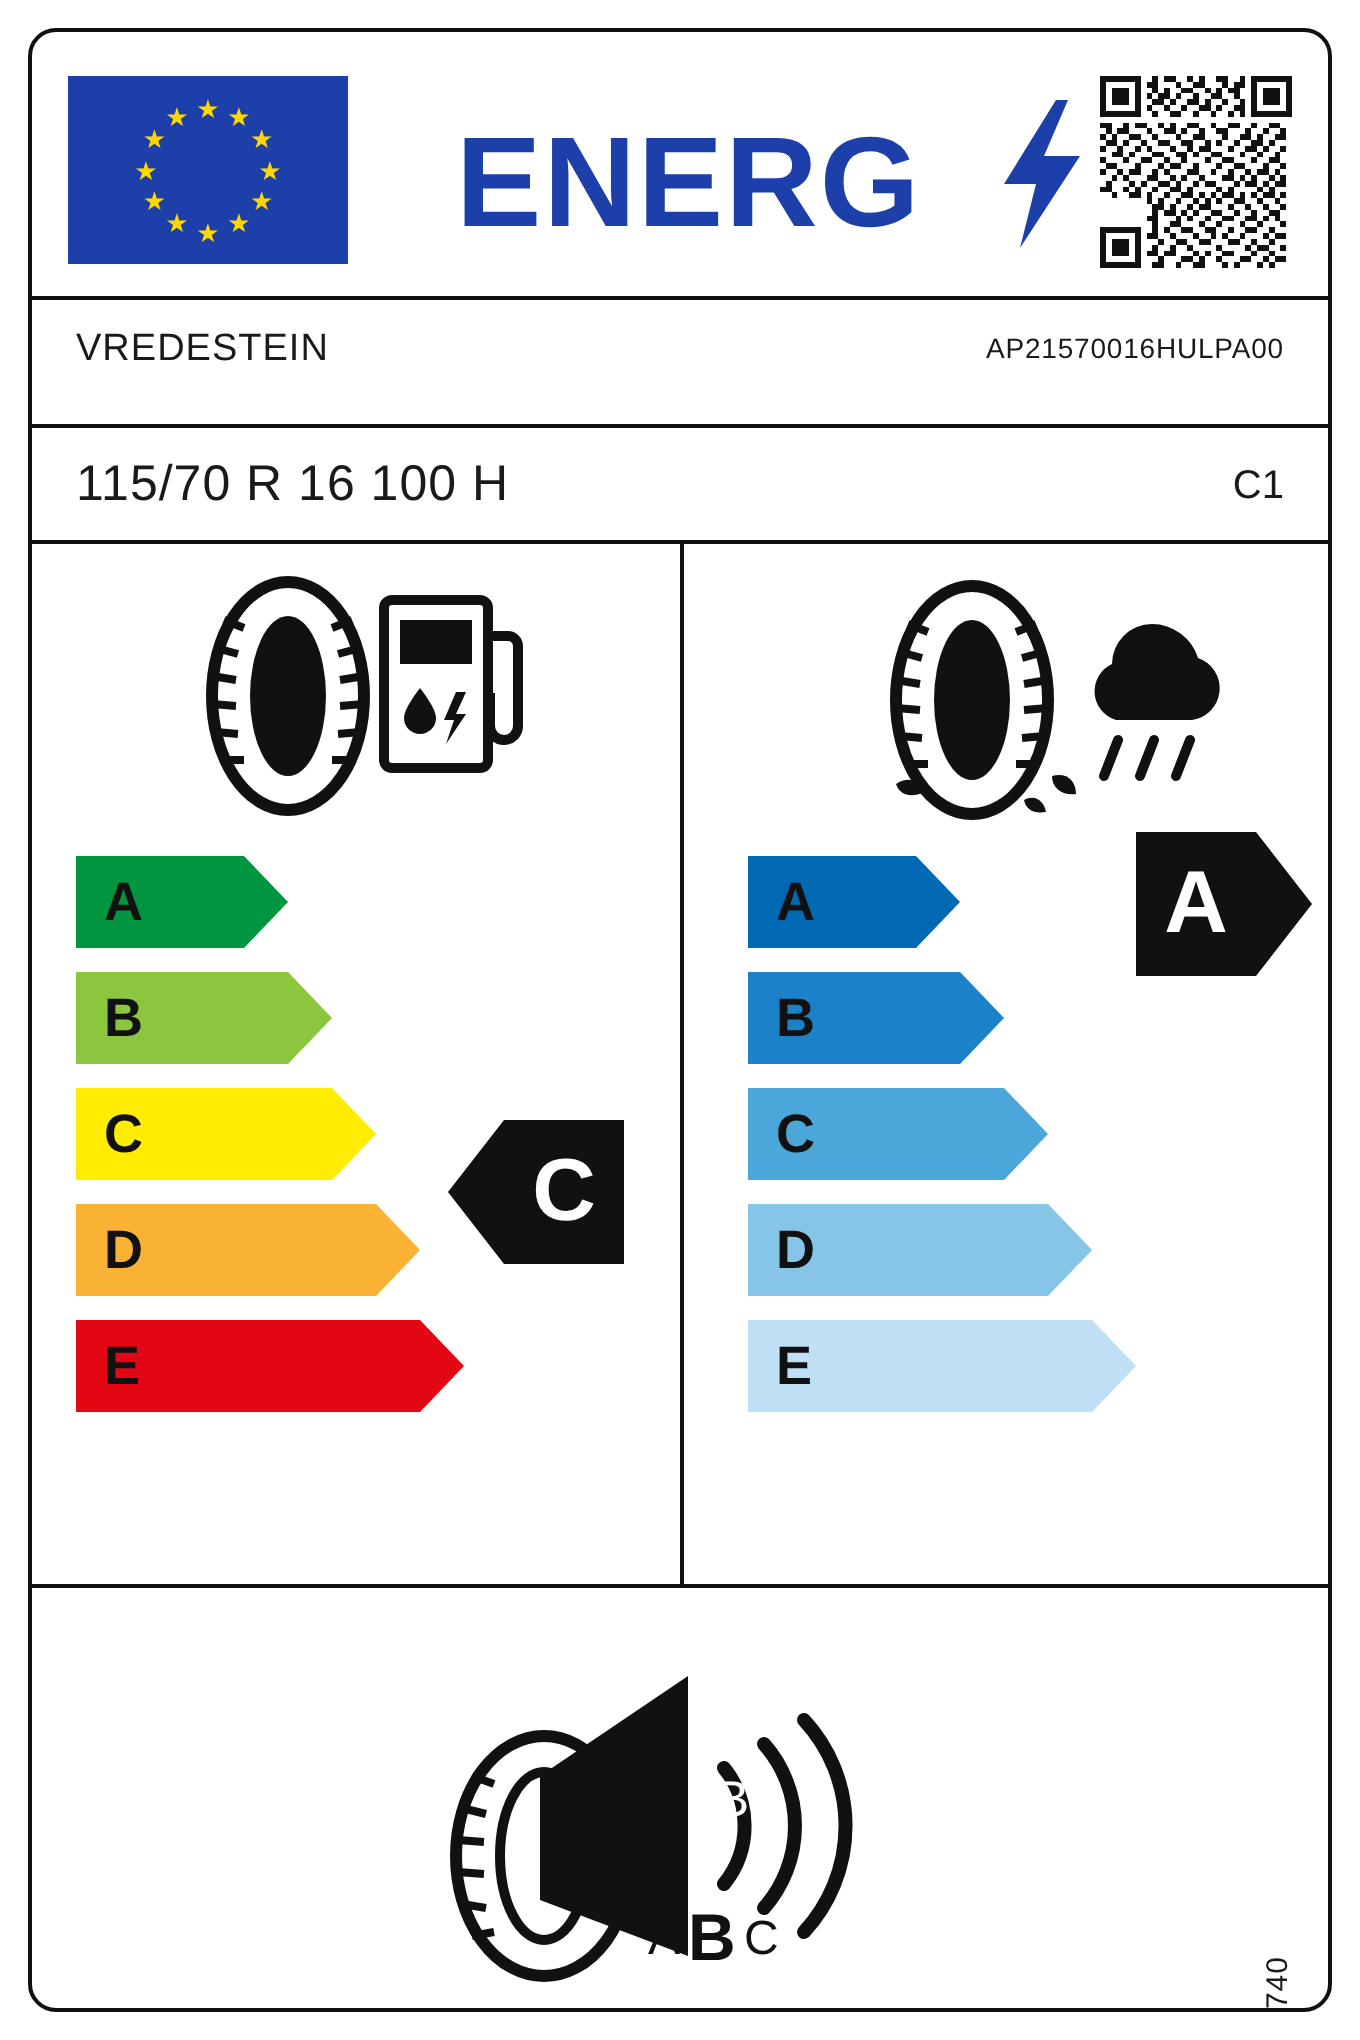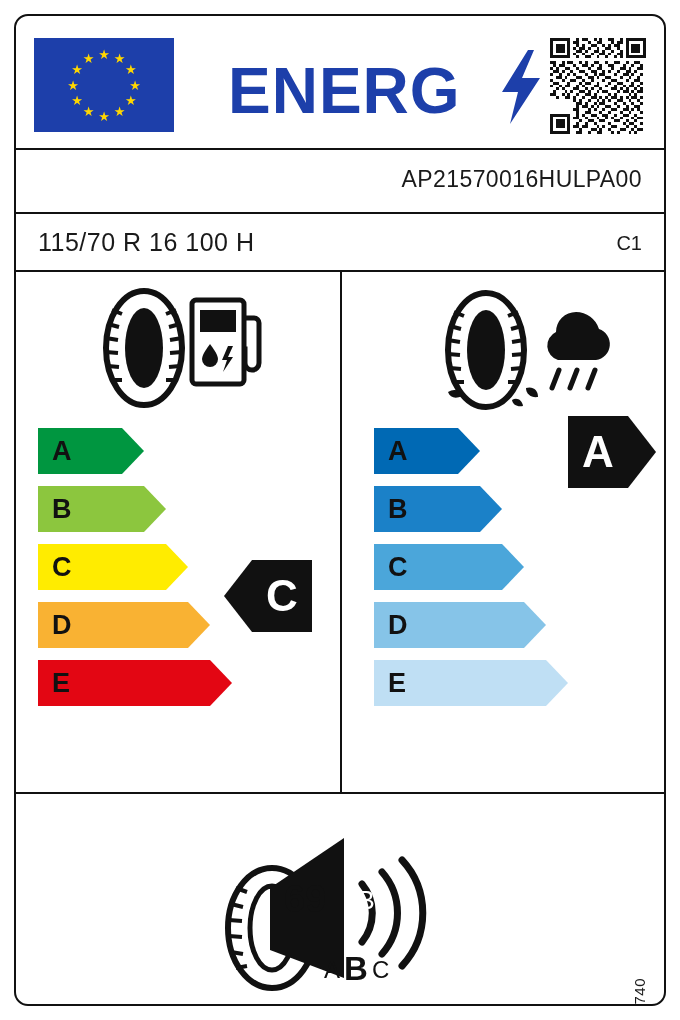--- a/index.html
+++ b/index.html
@@ -76,21 +76,21 @@
     position: absolute; width: 2px; background: #111;
   }
 
   
   .brand {
     position: absolute; left: 22px; top: 148px;
     font-size: 19px; letter-spacing: 0.5px;
   }
   .code {
     position: absolute; right: 22px; top: 150px;
-    font-size: 23px; letter-spacing: 0.4px;
+    font-size: 14px; letter-spacing: 0.4px;
   }
   .tyre-size {
     position: absolute; left: 22px; top: 212px;
     font-size: 25px; letter-spacing: 0.5px;
   }
   .class-code {
     position: absolute; right: 22px; top: 216px;
     font-size: 20px;
   }
 
@@ -472,20 +472,21 @@
           <rect x="23" y="32" width="1" height="1"></rect>
             <rect x="27" y="32" width="1" height="1"></rect>
           <rect x="29" y="32" width="1" height="1"></rect>
         </g>
       </svg>
     </div>
   </div>
 
   <div class="hline" style="top:132px; left:0; right:0;"></div>
 
+  <div class="brand">VREDESTEIN</div>
   <div class="code">AP21570016HULPA00</div>
   <div class="hline" style="top:196px; left:0; right:0;"></div>
 
   <div class="tyre-size">115/70 R 16 100 H</div>
   <div class="class-code">C1</div>
   <div class="hline" style="top:254px; left:0; right:0;"></div>
 
   <div class="vline" style="left:324px; top:254px; height:522px;"></div>
 
   <div class="pict" style="left:76px; top:272px;">

